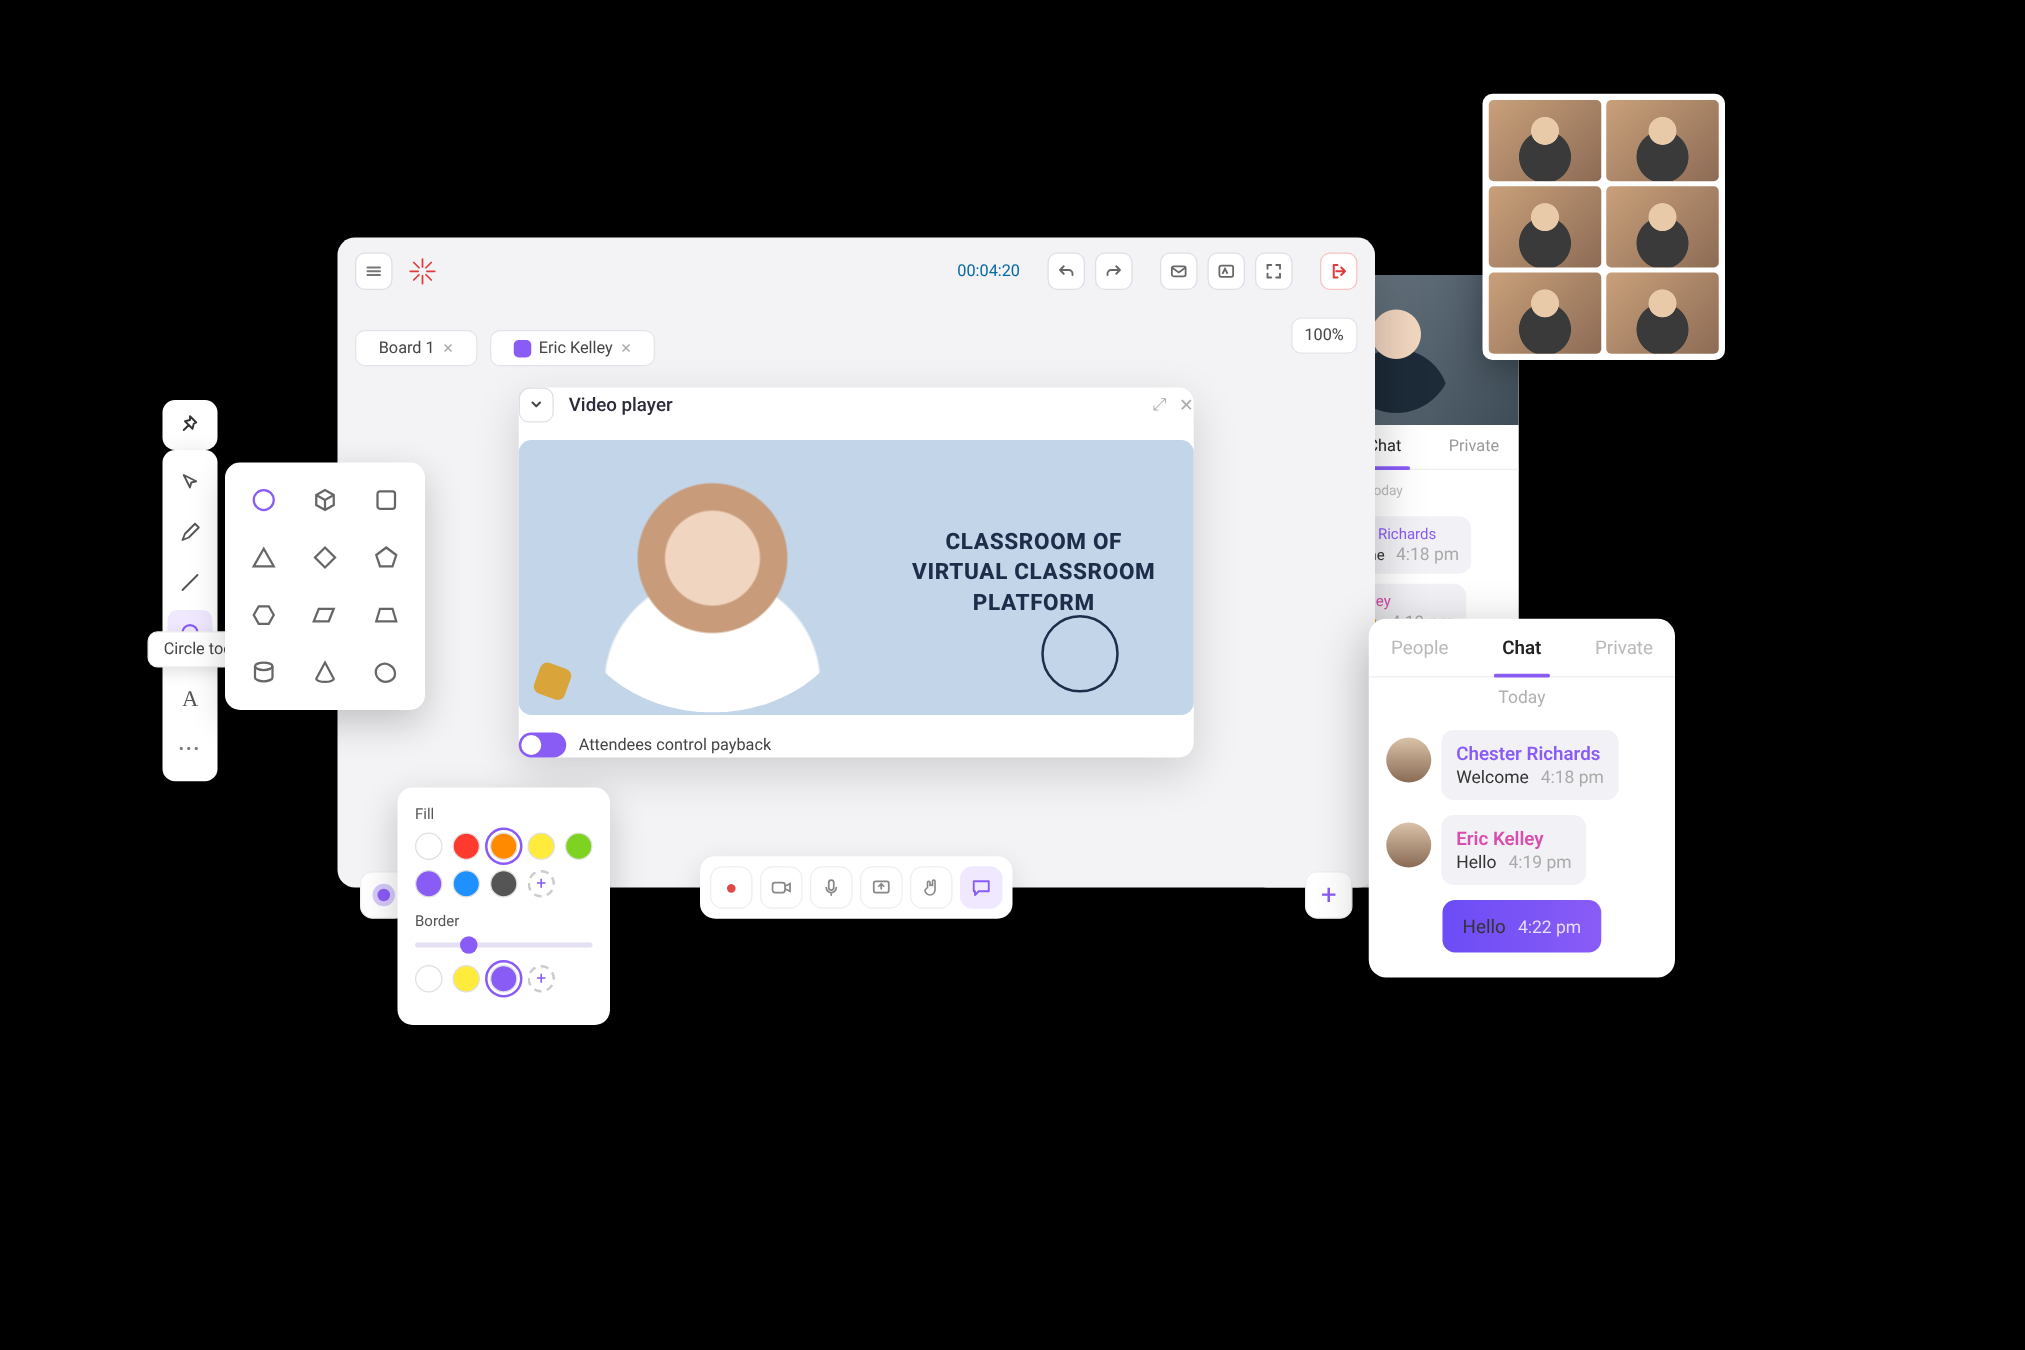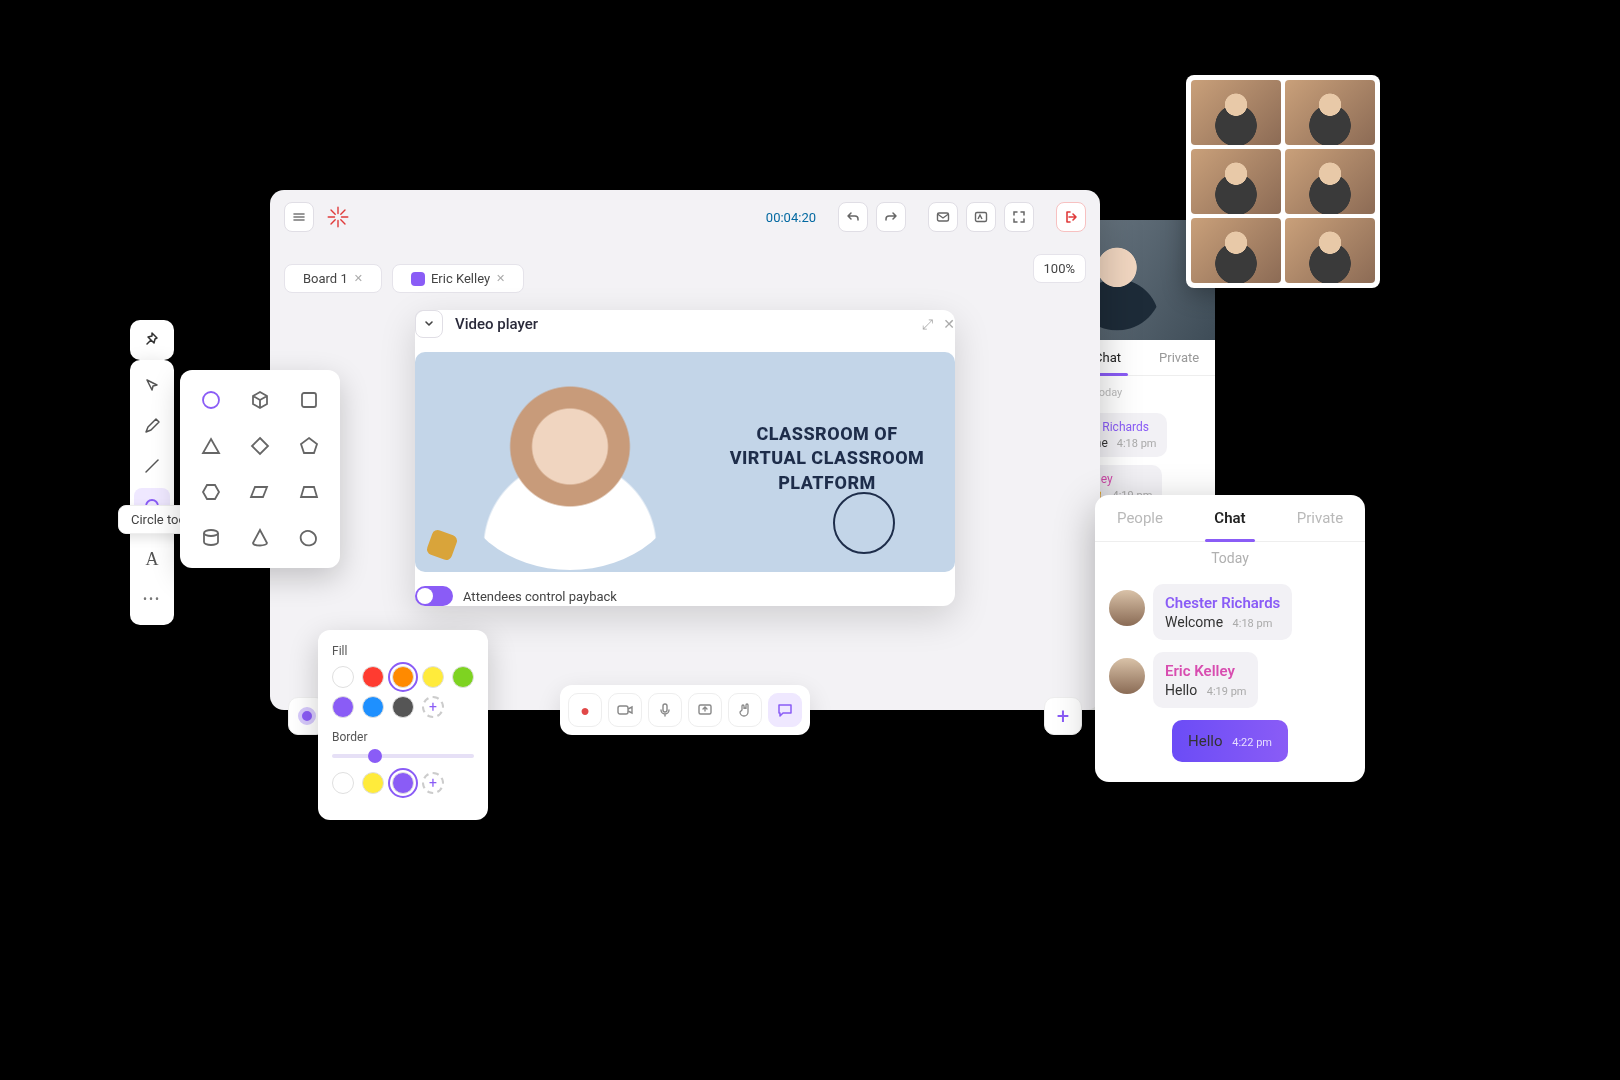--- a/index.html
+++ b/index.html
@@ -287,37 +287,37 @@
   .chat-tab.active{color:#222}
   .chat-tab.active::after{content:"";position:absolute;bottom:-1px;left:22%;right:22%;height:3px;background:#8a5cf6;border-radius:3px}
   .chat-day{text-align:center;font-size:11px;color:#bbb;padding:10px 0}
   .msg{display:flex;gap:8px;padding:4px 12px;align-items:flex-start}
   .avatar{width:28px;height:28px;border-radius:50%;background:linear-gradient(#d9c2a8,#8a6b55);flex-shrink:0;margin-top:6px}
   .bubble{background:#f2f1f5;border-radius:10px;padding:7px 10px;font-size:12px}
   .bubble .name{font-size:12px;margin-bottom:2px}
   .bubble .name.cr{color:#8a5cf6}
   .bubble .name.ek{color:#d84db0}
   .bubble .line{color:#333}
-  .bubble .time{color:#aaa;font-size:11px;margin-left:6px}
+  .bubble .time{color:#aaa;font-size:14px;margin-left:6px}
   .msg.outgoing{justify-content:center}
   .msg.outgoing .bubble{background:linear-gradient(90deg,#6b4cf6,#8a5cf6);color:#fff}
   .msg.outgoing .bubble .time{color:#e6ddff}
   .chat-input-row{display:flex;gap:6px;padding:10px 10px;align-items:center;border-top:1px solid #f0f0f0;margin-top:auto}
   .ci-btn{width:28px;height:28px;border-radius:8px;border:1px solid #eee;display:flex;align-items:center;justify-content:center;color:#888;cursor:pointer;font-size:14px}
   .ci-btn.attach{background:#8a5cf6;color:#fff;border-color:#8a5cf6}
   .chat-footer-list{padding:0 0 0 0}
   .cfr{padding:10px 14px;font-size:13px;color:#555;border-top:1px solid #f3f3f3;background:#f6f5f8}
   .mention-row{display:flex;align-items:center;gap:8px;padding:10px 12px;border-top:1px solid #f0f0f0;font-size:13px}
   .mention-chip{background:#ffe88a;border-radius:4px;padding:2px 6px}
 
   
   .chat-popover{
     position:absolute;
     top:495px; left:1095px;
-    width:270px;
+    width:245px;
     background:#fff;
     border-radius:14px;
     box-shadow:0 12px 40px rgba(0,0,0,.3);
     z-index:25;
     padding-bottom:14px;
   }
   .chat-popover .chat-tabs .chat-tab{font-size:15px;color:#b9b9b9;padding:14px 0}
   .chat-popover .chat-tabs .chat-tab.active{color:#222;font-weight:600}
   .chat-popover .chat-day{font-size:14px;color:#b0b0b0;padding:8px 0 12px}
   .chat-popover .bubble{padding:10px 12px;font-size:14px}

